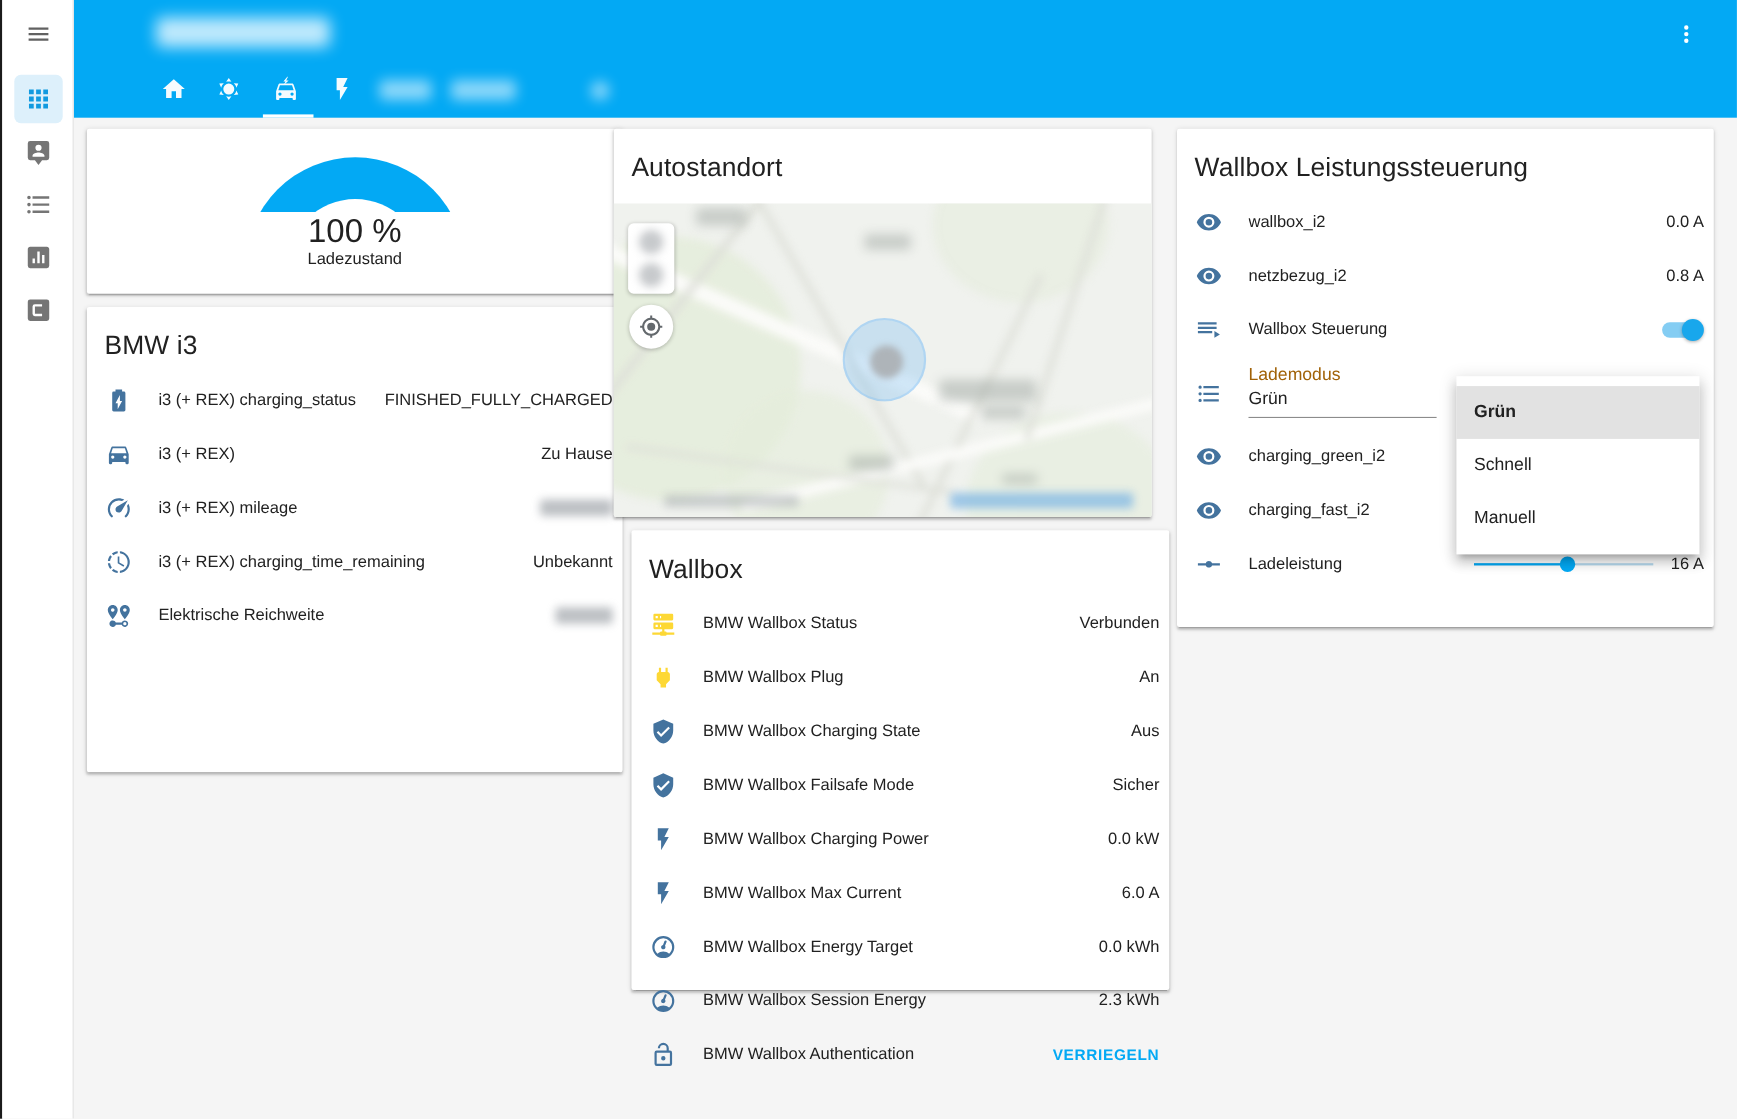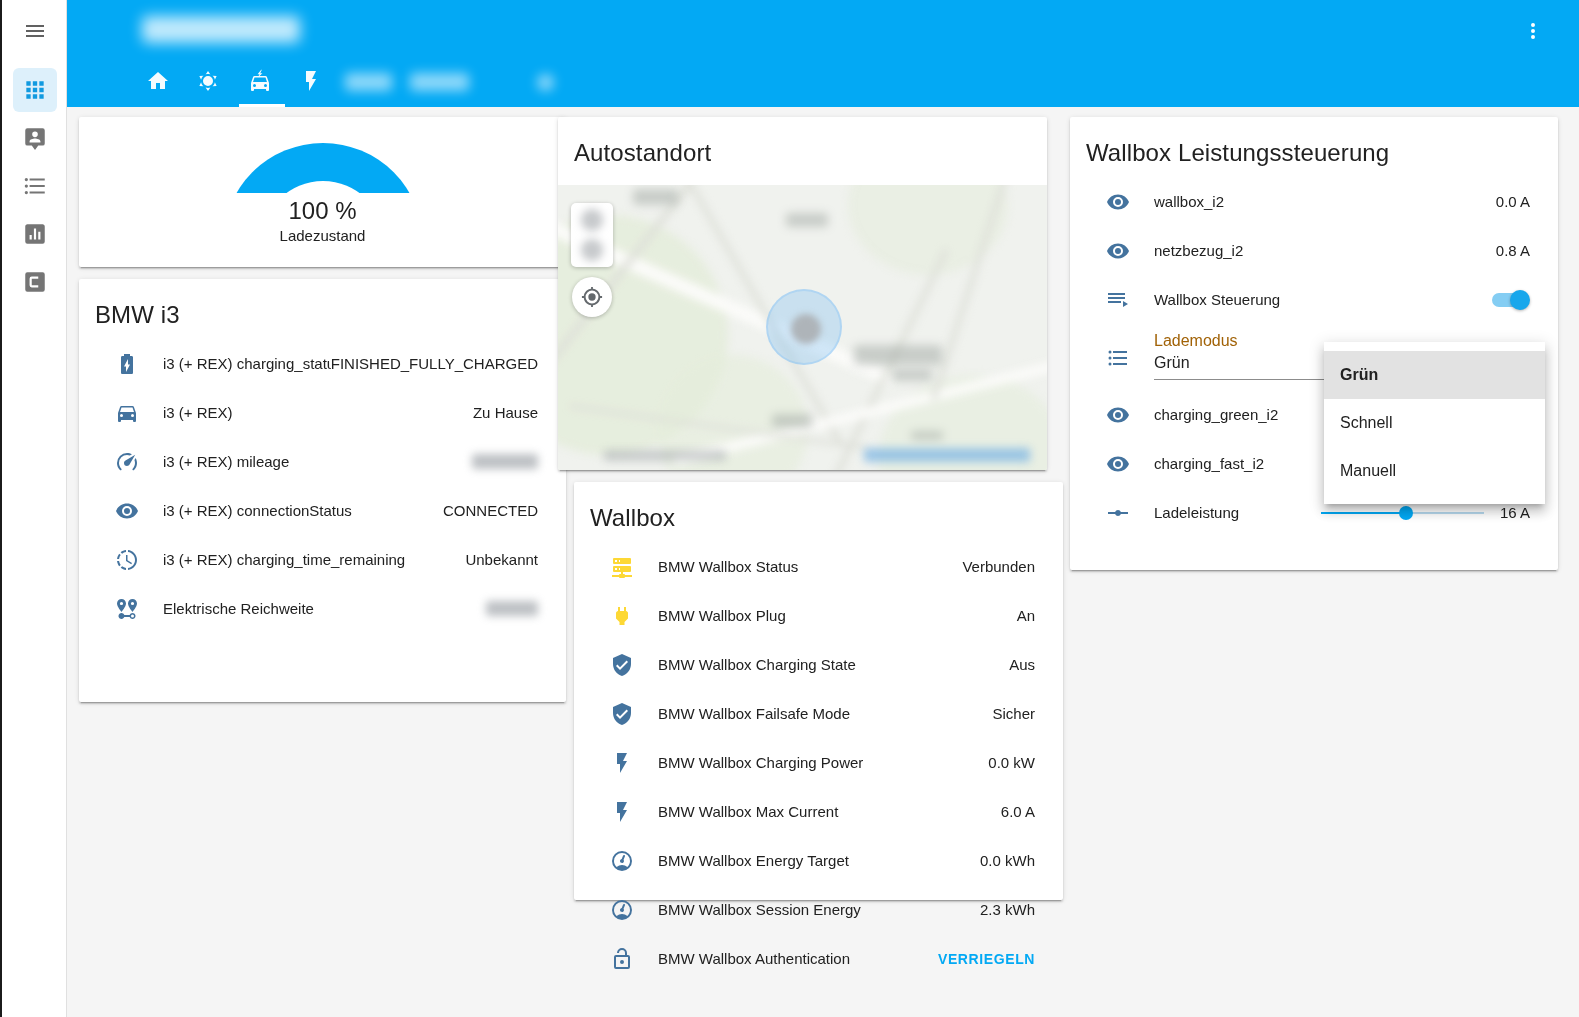--- a/index.html
+++ b/index.html
@@ -23,34 +23,34 @@
   .tab svg { width:24px; height:24px; }
   .tab-blur { position:absolute; top:22px; height:18px; border-radius:4px; background:rgba(255,255,255,0.55); filter:blur(6px); cursor:pointer; }
   .tab-blur.round { border-radius:50%; }
   .tab-underline { position:absolute; bottom:0; left:172px; width:46px; height:3px; background:#ffffff; }
 
   
   .card { position:absolute; background:#ffffff; border-radius:2px;
           box-shadow:0 2px 2px 0 rgba(0,0,0,.14),0 1px 5px 0 rgba(0,0,0,.12),0 3px 1px -2px rgba(0,0,0,.2); }
   .card-title { font-size:24px; font-weight:400; color:#212121; padding:22px 16px 10px; letter-spacing:.1px; }
 
-  .row { display:flex; align-items:center; height:49px; padding:0 28px; }
+  .row { display:flex; align-items:center; height:49px; padding:0 9px; }
   .ic { width:24px; height:24px; margin-left:8px; flex:none; color:#44739e; }
   .ic.yellow { color:#fdd835; }
   .rname { margin-left:24px; font-size:15px; color:#212121; flex:1 1 auto; white-space:nowrap; overflow:hidden; }
   .rval { font-size:15px; color:#212121; text-align:right; white-space:nowrap; }
   .rval.action { color:#03a9f4; font-size:14px; font-weight:700; letter-spacing:.6px; cursor:pointer; }
   .vblur { width:66px; height:15px; border-radius:3px; background:#878d94; opacity:.55; filter:blur(4px); }
 
   
   .gauge-wrap { position:relative; width:200px; height:100px; margin:26px auto 0; }
   .gauge { position:absolute; inset:0; border-radius:100px 100px 0 0; }
   .gauge-hole { position:absolute; left:38px; bottom:0; width:124px; height:62px; border-radius:62px 62px 0 0; background:#ffffff; }
   .gauge-text { position:absolute; left:0; right:0; bottom:-1px; text-align:center; }
-  .gauge-value { font-size:24px; color:#212121; line-height:32px; }
+  .gauge-value { font-size:30px; color:#212121; line-height:32px; }
   .gauge-label { font-size:15px; color:#212121; line-height:17px; }
 
   
   .toggle { position:relative; width:36px; height:20px; margin-right:2px; cursor:pointer; flex:none; }
   .toggle .track { position:absolute; left:0; top:3px; width:36px; height:14px; border-radius:7px; background:#84cdf3; }
   .toggle .thumb { position:absolute; right:-2px; top:0; width:20px; height:20px; border-radius:50%; background:#18a7ec; box-shadow:0 1px 3px rgba(0,0,0,.3); }
 
   
   .select-row { height:66px; align-items:flex-start; padding-top:8px; }
   .select-row .ic { margin-top:14px; }
@@ -184,27 +184,20 @@
   </div>
   <div class="row">
     <svg class="ic" viewBox="0 0 24 24">
         <path fill-rule="evenodd" d="M12,16A3,3 0 0,1 9,13C9,11.88 9.61,10.9 10.5,10.39L20.21,4.77L14.68,14.35C14.18,15.33 13.17,16 12,16M12,3C13.81,3 15.5,3.5 16.97,4.32L14.87,5.53C14,5.19 13,5 12,5A8,8 0 0,0 4,13C4,15.21 4.89,17.21 6.34,18.65H6.35C6.74,19.04 6.74,19.67 6.35,20.06C5.96,20.45 5.32,20.45 4.93,20.07V20.07C3.12,18.26 2,15.76 2,13A10,10 0 0,1 12,3M22,13C22,15.76 20.88,18.26 19.07,20.07V20.07C18.68,20.45 18.05,20.45 17.66,20.06C17.27,19.67 17.27,19.04 17.66,18.65V18.65C19.11,17.2 20,15.21 20,13C20,12 19.81,11 19.46,10.1L20.67,8C21.5,9.5 22,11.18 22,13Z" fill="currentColor"></path>
       </svg>
     <div class="rname">i3 (+ REX) mileage</div>
     <div class="vblur"></div>
   </div>
   <div class="row">
     <svg class="ic" viewBox="0 0 24 24">
-        <path fill-rule="evenodd" d="M12,9A3,3 0 0,0 9,12A3,3 0 0,0 12,15A3,3 0 0,0 15,12A3,3 0 0,0 12,9M12,17A5,5 0 0,1 7,12A5,5 0 0,1 12,7A5,5 0 0,1 17,12A5,5 0 0,1 12,17M12,4.5C7,4.5 2.73,7.61 1,12C2.73,16.39 7,19.5 12,19.5C17,19.5 21.27,16.39 23,12C21.27,7.61 17,4.5 12,4.5Z" fill="currentColor"></path>
-      </svg>
-    <div class="rname">i3 (+ REX) connectionStatus</div>
-    <div class="rval">CONNECTED</div>
-  </div>
-  <div class="row">
-    <svg class="ic" viewBox="0 0 24 24">
         <path fill-rule="evenodd" d="M13,2.03V4.05C17.39,4.59 20.5,8.58 19.96,12.97C19.5,16.61 16.64,19.5 13,19.93V21.93C18.5,21.38 22.5,16.5 21.95,11C21.5,6.25 17.73,2.5 13,2.03M11,2.06C9.05,2.25 7.19,3 5.67,4.26L7.1,5.74C8.22,4.84 9.57,4.26 11,4.06V2.06M4.26,5.67C3,7.19 2.25,9.04 2.05,11H4.05C4.24,9.58 4.8,8.23 5.69,7.1L4.26,5.67M2.06,13C2.26,14.96 3.03,16.81 4.27,18.33L5.69,16.9C4.81,15.77 4.24,14.42 4.06,13H2.06M7.1,18.37L5.67,19.74C7.18,21 9.04,21.79 11,22V20C9.58,19.82 8.23,19.25 7.1,18.37M12.5,7V12.25L17,14.92L16.25,16.15L11,13V7H12.5Z" fill="currentColor"></path>
       </svg>
     <div class="rname">i3 (+ REX) charging_time_remaining</div>
     <div class="rval">Unbekannt</div>
   </div>
   <div class="row">
     <svg class="ic" viewBox="0 0 24 24">
         <path fill-rule="evenodd" d="M6.5,8.11C5.61,8.11 4.89,7.39 4.89,6.5A1.61,1.61 0 0,1 6.5,4.89C7.39,4.89 8.11,5.61 8.11,6.5A1.61,1.61 0 0,1 6.5,8.11M6.5,2C4,2 2,4 2,6.5C2,9.87 6.5,14.86 6.5,14.86C6.5,14.86 11,9.87 11,6.5C11,4 9,2 6.5,2M17.5,8.11A1.61,1.61 0 0,1 15.89,6.5C15.89,5.61 16.61,4.89 17.5,4.89C18.39,4.89 19.11,5.61 19.11,6.5A1.61,1.61 0 0,1 17.5,8.11M17.5,2C15,2 13,4 13,6.5C13,9.87 17.5,14.86 17.5,14.86C17.5,14.86 22,9.87 22,6.5C22,4 20,2 17.5,2M17.5,16C16.23,16 15.1,16.8 14.68,18H9.32C8.77,16.44 7.05,15.62 5.5,16.17C3.93,16.72 3.11,18.44 3.66,20C4.22,21.56 5.93,22.38 7.5,21.83C8.35,21.53 9,20.85 9.32,20H14.69C15.24,21.56 16.96,22.38 18.5,21.83C20.08,21.28 20.9,19.56 20.35,18C19.92,16.8 18.78,16 17.5,16M17.5,20.5A1.5,1.5 0 0,1 16,19A1.5,1.5 0 0,1 17.5,17.5A1.5,1.5 0 0,1 19,19A1.5,1.5 0 0,1 17.5,20.5Z" fill="currentColor"></path>
       </svg>
     <div class="rname">Elektrische Reichweite</div>

